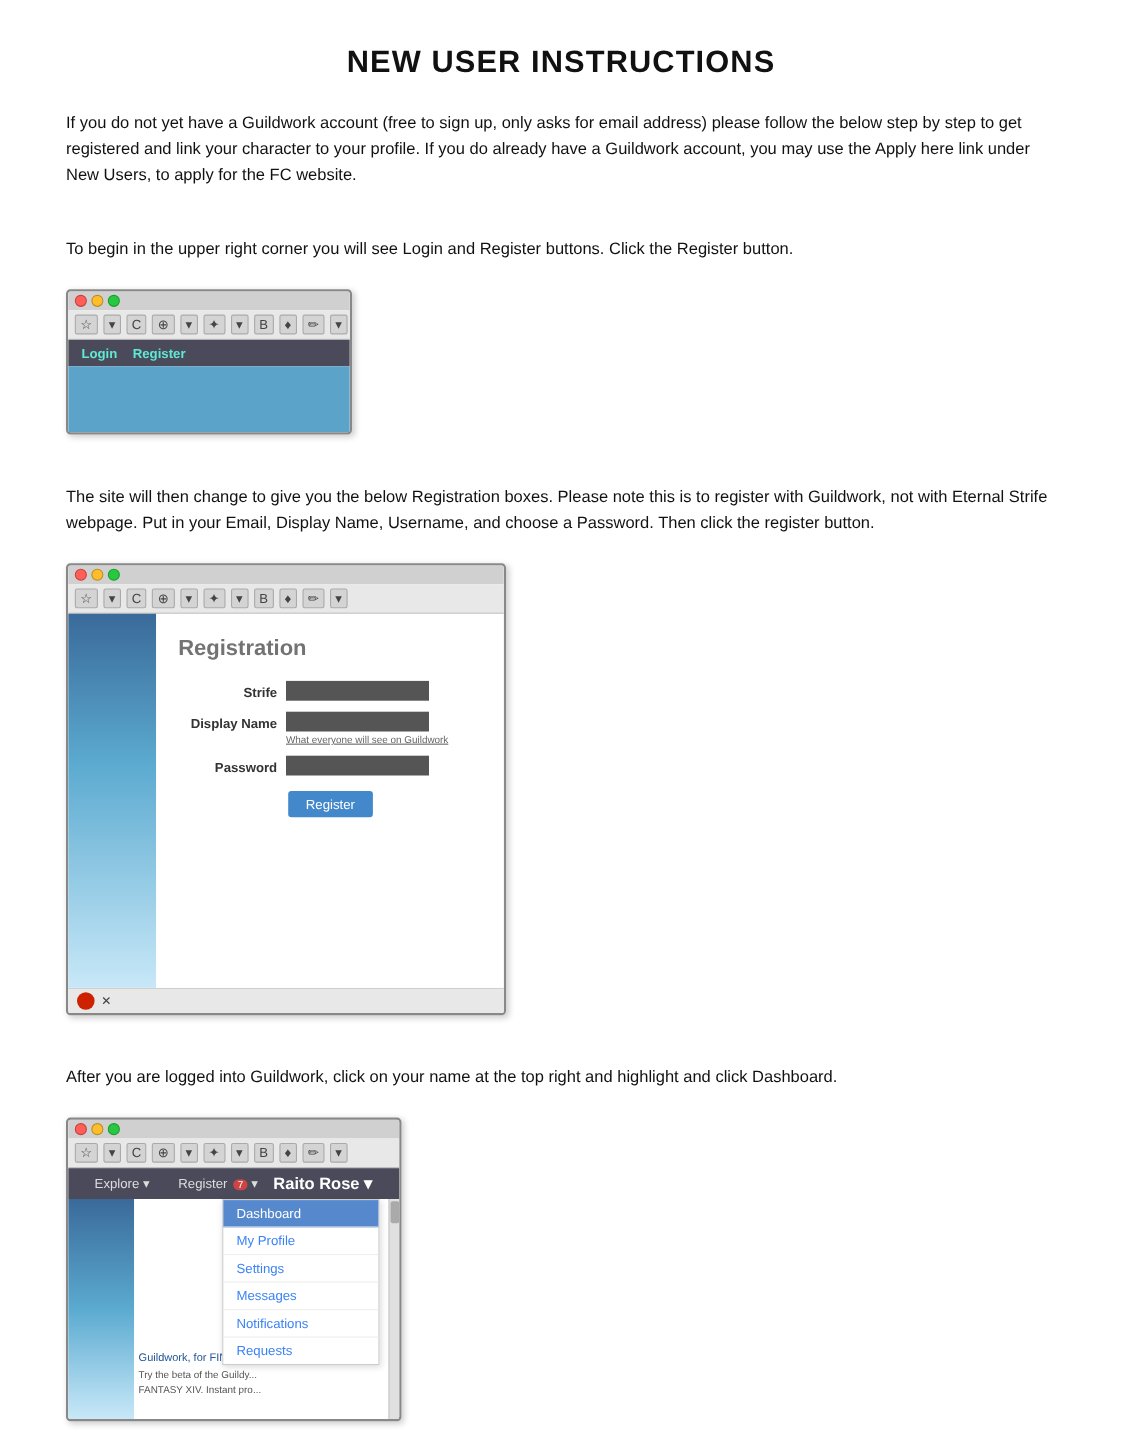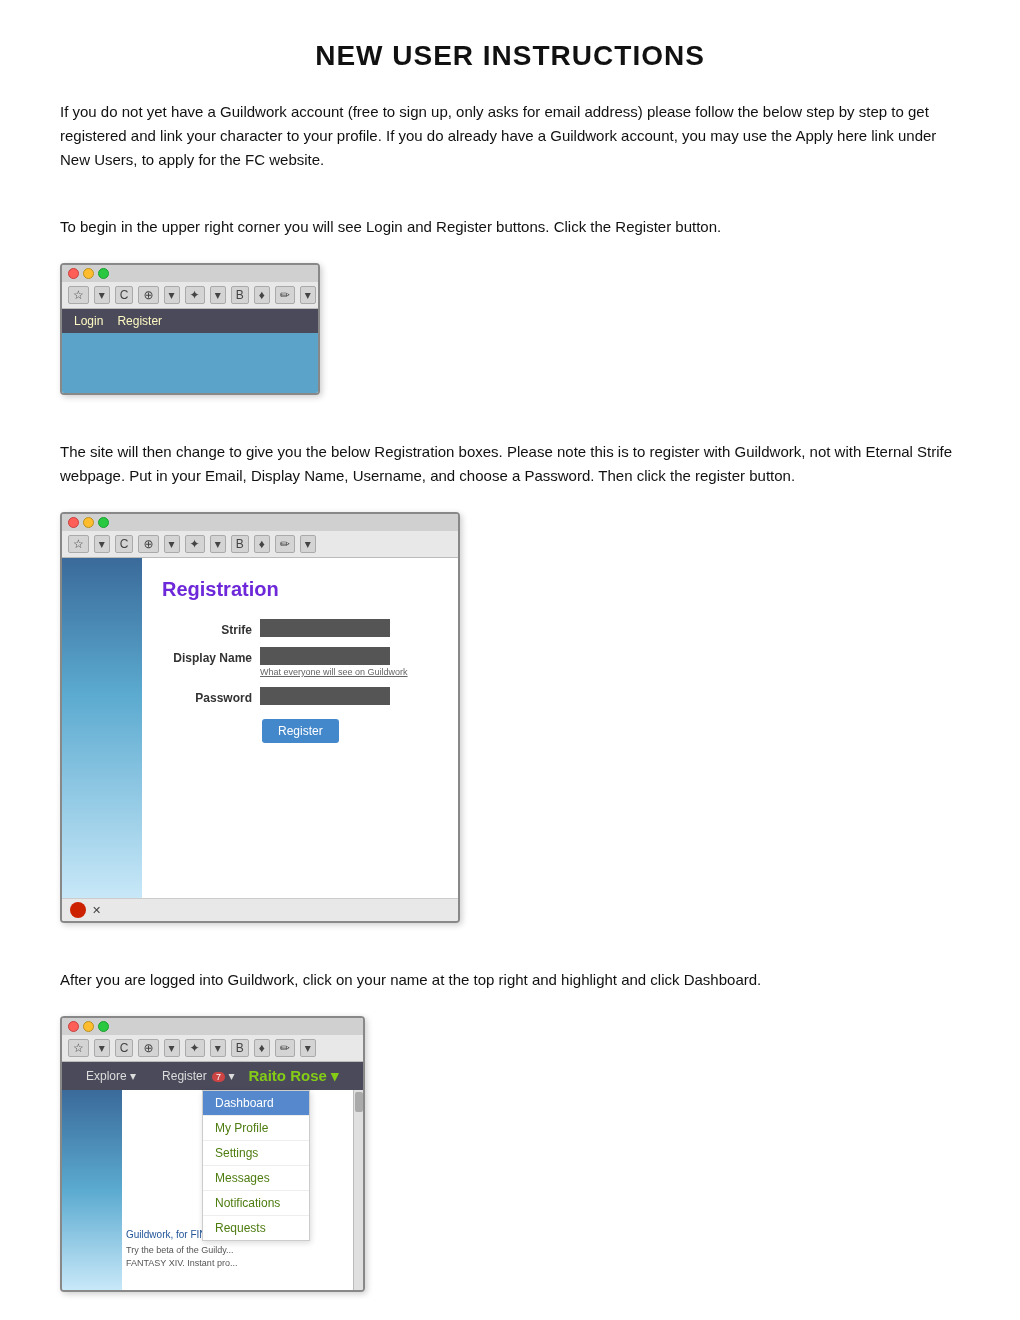--- a/index.html
+++ b/index.html
@@ -69,23 +69,24 @@
       cursor: pointer;
     }
     .browser-nav {
       background: #4a4a5a;
       padding: 5px 12px;
       display: flex;
       gap: 14px;
       align-items: center;
     }
     .nav-link {
-      color: #fef9c3;
+      color: #5eead4;
       font-size: 12px;
       cursor: pointer;
+      font-weight: bold;
     }
     .browser-content-small {
       background: #5ba3c9;
       height: 60px;
     }
 
     
     .browser-window-large {
       border: 2px solid #888;
       border-radius: 4px;
@@ -100,21 +101,21 @@
     .reg-sidebar {
       width: 80px;
       background: linear-gradient(to bottom, #3a6a9a 0%, #5baad0 40%, #c8e8f8 100%);
     }
     .reg-main {
       flex: 1;
       padding: 20px 20px 16px 20px;
       background: #fff;
     }
     .reg-title {
-      color: #6d28d9;
+      color: #737373;
       font-size: 20px;
       font-weight: bold;
       margin-bottom: 18px;
     }
     .reg-form-row {
       display: flex;
       align-items: flex-start;
       margin-bottom: 10px;
       gap: 8px;
     }
@@ -192,21 +193,21 @@
       display: flex;
       gap: 14px;
       align-items: center;
     }
     .dash-nav-link {
       color: #ddd;
       font-size: 12px;
       margin-left: 12px;
     }
     .dash-nav-active {
-      color: #84cc16;
+      color: #ffffff;
       font-weight: bold;
     }
     .badge {
       background: #cc4444;
       color: white;
       font-size: 9px;
       border-radius: 8px;
       padding: 0 4px;
       margin-left: 2px;
     }
@@ -219,27 +220,27 @@
       background: #fff;
       position: relative;
     }
     .dropdown-menu {
       background: white;
       border: 1px solid #ccc;
       box-shadow: 1px 2px 6px rgba(0,0,0,0.15);
       position: absolute;
       top: 0;
       left: 80px;
-      width: 108px;
+      width: 143px;
       z-index: 10;
     }
     .dropdown-item {
       padding: 5px 12px;
       font-size: 12px;
-      color: #4d7c0f;
+      color: #3b82f6;
       border-bottom: 1px solid #eee;
       cursor: pointer;
     }
     .dropdown-item:last-child { border-bottom: none; }
     .dropdown-item.highlighted {
       background: #5588cc;
       color: white;
     }
     .dash-small-text {
       font-size: 10px;

